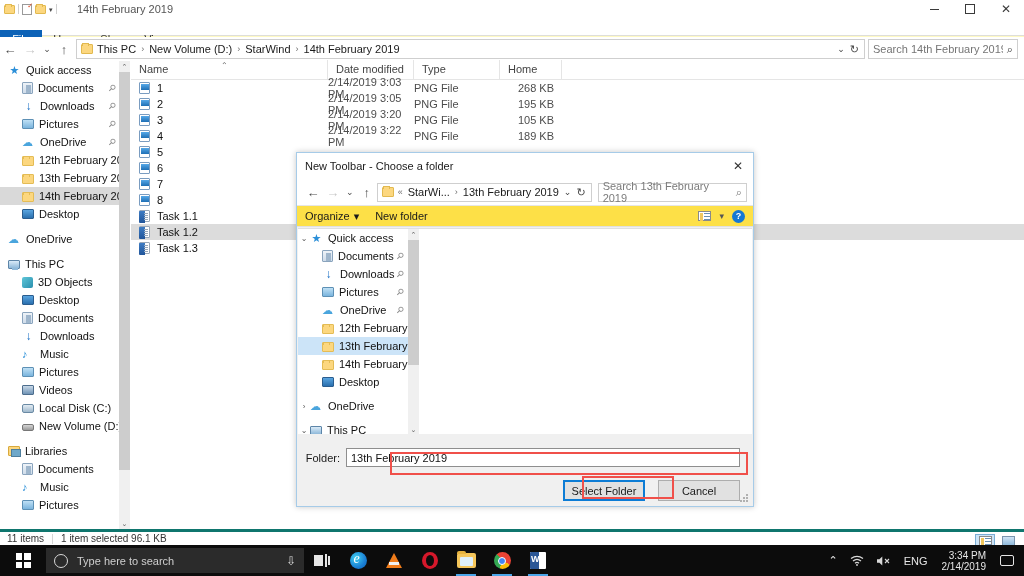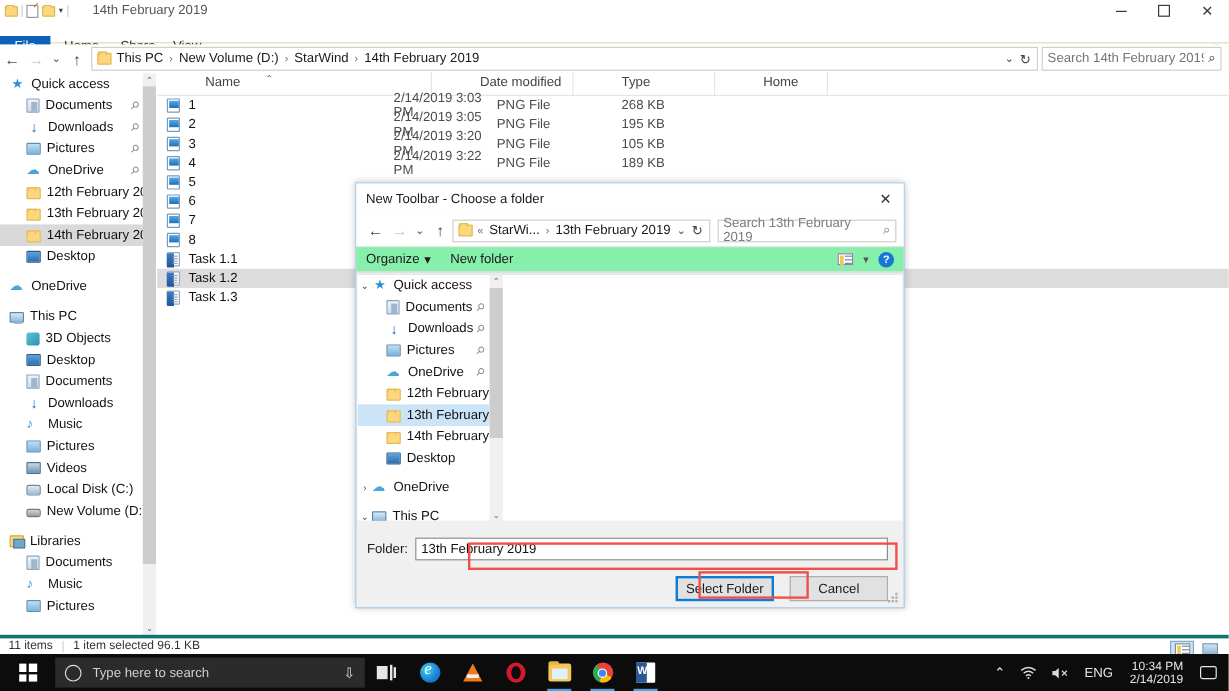--- a/index.html
+++ b/index.html
@@ -92,21 +92,21 @@
   .ic-music { color:#2b8fd8; font-size:11px; line-height:13px; }
   .ic-video { width:12px; height:10px; background:linear-gradient(#c9d9e8,#6f93b5); border:1px solid #4e6e8e; border-radius:1px; }
   .ic-disk { width:12px; height:9px; background:linear-gradient(#e3ecf3,#9fb8cc); border:1px solid #6a8aa4; border-radius:2px; }
   .ic-drive { width:12px; height:7px; background:linear-gradient(#d5d5d5,#9a9a9a); border:1px solid #777; border-radius:2px; margin-top:2px; }
   .ic-lib { width:12px; height:10px; background:#fcd77f; border:1px solid #d8a93d; border-radius:1px; }
   .ic-lib::after{content:'';position:absolute;left:2px;top:2px;width:8px;height:6px;background:#6fa8c9;border:1px solid #4e7e9c;}
 
   
   .filelist { position:absolute; left:131px; top:0; right:0; height:468px; background:#fff; }
   .colhdr { height:19px; border-bottom:1px solid #e5e5e5; display:flex; align-items:center; font-size:11px; color:#444; position:relative; }
-  .colhdr .col { height:20px; line-height:19px; padding-left:8px; border-right:1px solid #e5e5e5; position:relative;margin-left:32px; }
+  .colhdr .col { height:20px; line-height:19px; padding-left:8px; border-right:1px solid #e5e5e5; position:relative; }
   .sortmark { position:absolute; left:90px; top:0px; font-size:8px; color:#6a6a6a; }
   .rowlist { position:relative; }
   .frow { height:16px; display:flex; align-items:center; font-size:11px; color:#111; }
   .frow.sel { background:#dcdcdc; }
   .fname { width:197px; display:flex; align-items:center; padding-left:8px; }
   .fname .lbl { margin-left:7px; }
   .fdate { width:86px; color:#4d4d4d; }
   .ftype { width:86px; color:#4d4d4d; }
   .fsize { width:62px; color:#4d4d4d; text-align:right; padding-right:8px; }
   .ic-png { width:11px; height:12px; background:#fff; border:1px solid #7a9cc0; border-radius:1px; position:relative; }
@@ -129,21 +129,21 @@
 
   
   .dialog { position:absolute; left:296px; top:152px; width:458px; height:355px; background:#f0f0f0; border:1px solid #a6cbe8; box-shadow:0 0 6px rgba(0,0,0,0.22); }
   .dlg-title { height:26px; background:#fff; display:flex; align-items:center; }
   .dlg-title .t { padding-left:8px; font-size:11px; color:#1a1a1a; }
   .dlg-close { margin-left:auto; width:30px; height:24px; display:flex; align-items:center; justify-content:center; font-size:12px; color:#333; }
   .dlg-addr { height:26px; background:#fff; display:flex; align-items:center; padding:0 6px; }
   .dlg-addrbox { flex:1; height:19px; border:1px solid #cfcfcf; display:flex; align-items:center; padding:0 2px; }
   .dlg-search { width:150px; height:19px; margin-left:6px; border:1px solid #cfcfcf; display:flex; align-items:center; padding:0 4px; }
   .dlg-search span { font-size:11px; color:#7b7b7b; }
-  .dlg-toolbar { height:22px; background:#86efac; border-top:1px solid #e6e6e6; border-bottom:1px solid #e0e0e0; display:flex; align-items:center; padding:0 8px; font-size:11px; color:#1a1a1a; }
+  .dlg-toolbar { height:22px; background:#fde047; border-top:1px solid #e6e6e6; border-bottom:1px solid #e0e0e0; display:flex; align-items:center; padding:0 8px; font-size:11px; color:#1a1a1a; }
   .tb-item { padding-right:16px; display:flex; align-items:center; gap:4px; }
   .tb-right { margin-left:auto; display:flex; align-items:center; gap:8px; }
   .dlg-body { position:absolute; left:1px; top:75px; right:1px; height:206px; background:#fff; border-top:1px solid #e0e0e0; }
   .dlg-tree { position:absolute; left:0; top:0; width:110px; height:206px; overflow:hidden; font-size:11px; }
   .dlg-treescroll { position:absolute; left:110px; top:0; width:11px; height:206px; background:#f0f0f0; }
   .dlg-treescroll .thumb { position:absolute; top:11px; left:0; width:11px; height:125px; background:#cdcdcd; }
   .dlg-treescroll .arrow { width:11px; height:11px; display:flex; align-items:center; justify-content:center; font-size:7px; color:#606060; }
   .dlg-treescroll .arrow.bot { position:absolute; bottom:0; }
   .tnode { height:18px; display:flex; align-items:center; white-space:nowrap; color:#111; font-size:11px; }
   .tnode.sel { background:#cce4f8; }
@@ -683,19 +683,19 @@
         </svg>
       </span>
       <span class="tray-item">
         <svg width="16" height="12" viewBox="0 0 16 12">
           <path d="M1 4.2 h2.4 L6.3 1.6 v8.8 L3.4 7.8 H1 Z" fill="#d8d8d8"></path>
           <path d="M9 4 l4 4 M13 4 l-4 4" stroke="#d8d8d8" stroke-width="1.1" fill="none"></path>
         </svg>
       </span>
       <span class="tray-item">ENG</span>
       <span class="clock">
-        <span>10:34 PM</span>
+        <span>3:34 PM</span>
         <span>2/14/2019</span>
       </span>
       <span class="notif"></span>
     </div>
   </div>
 </div>
 
 </body></html>

